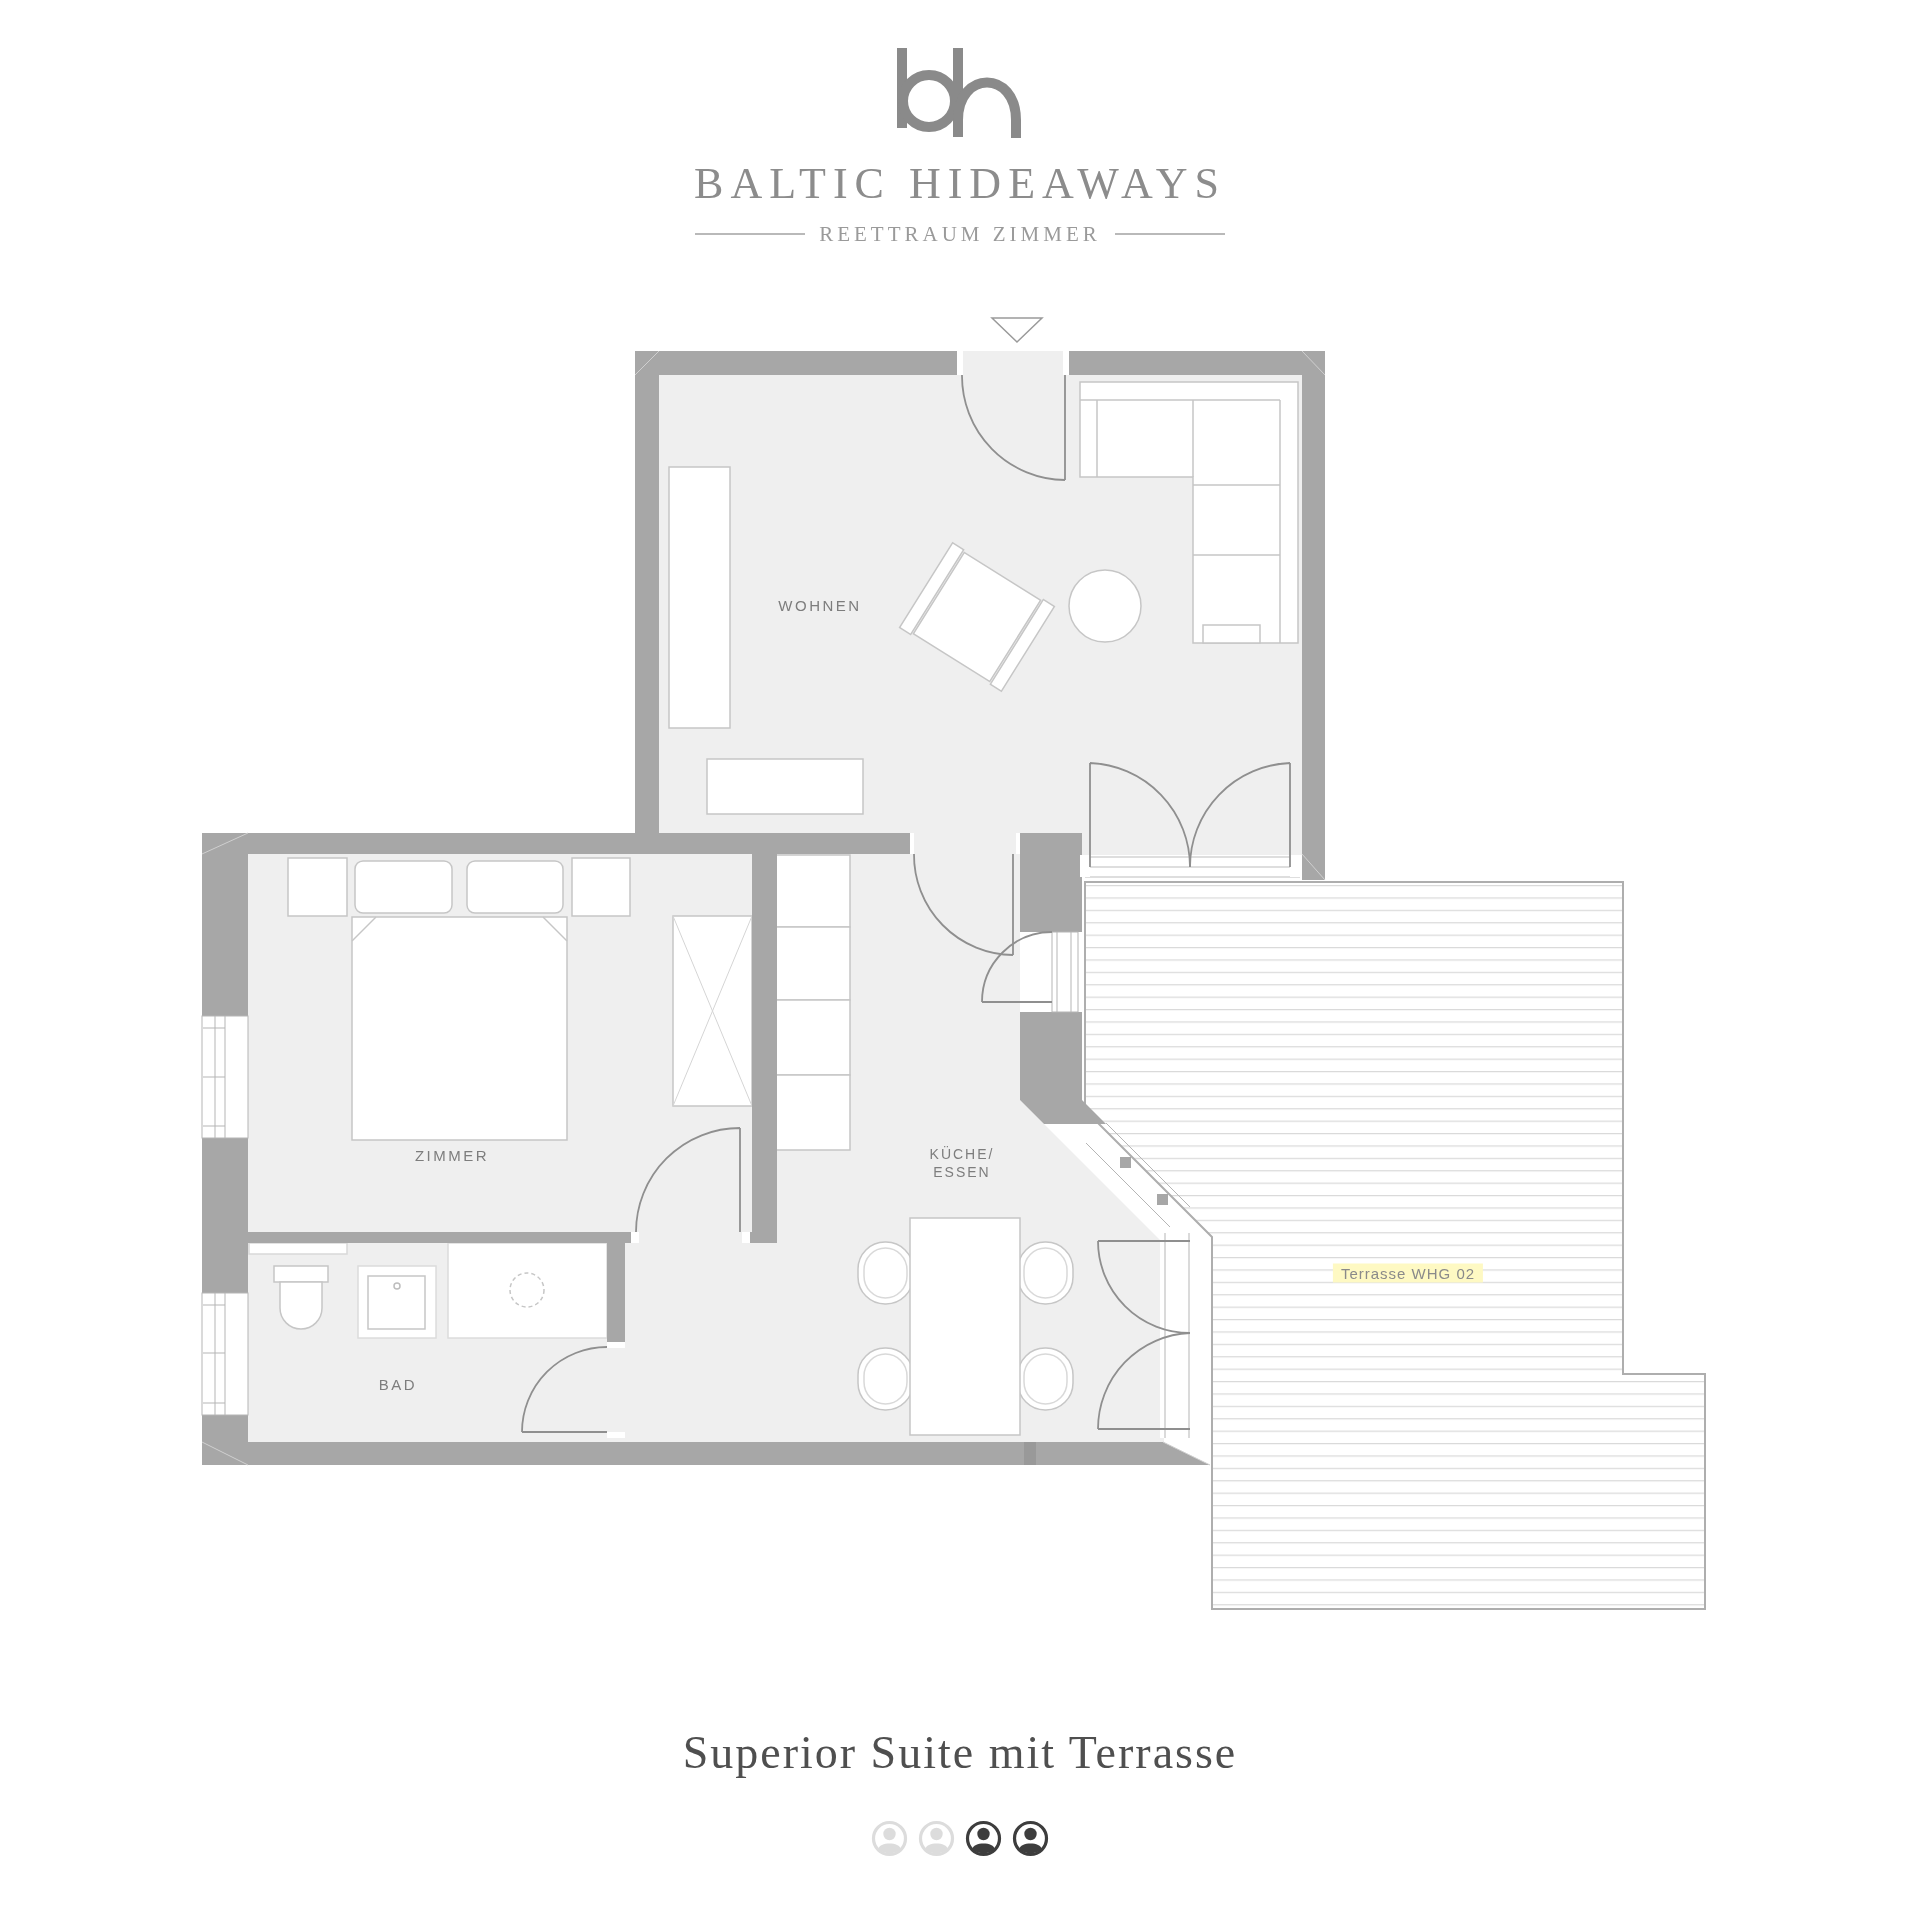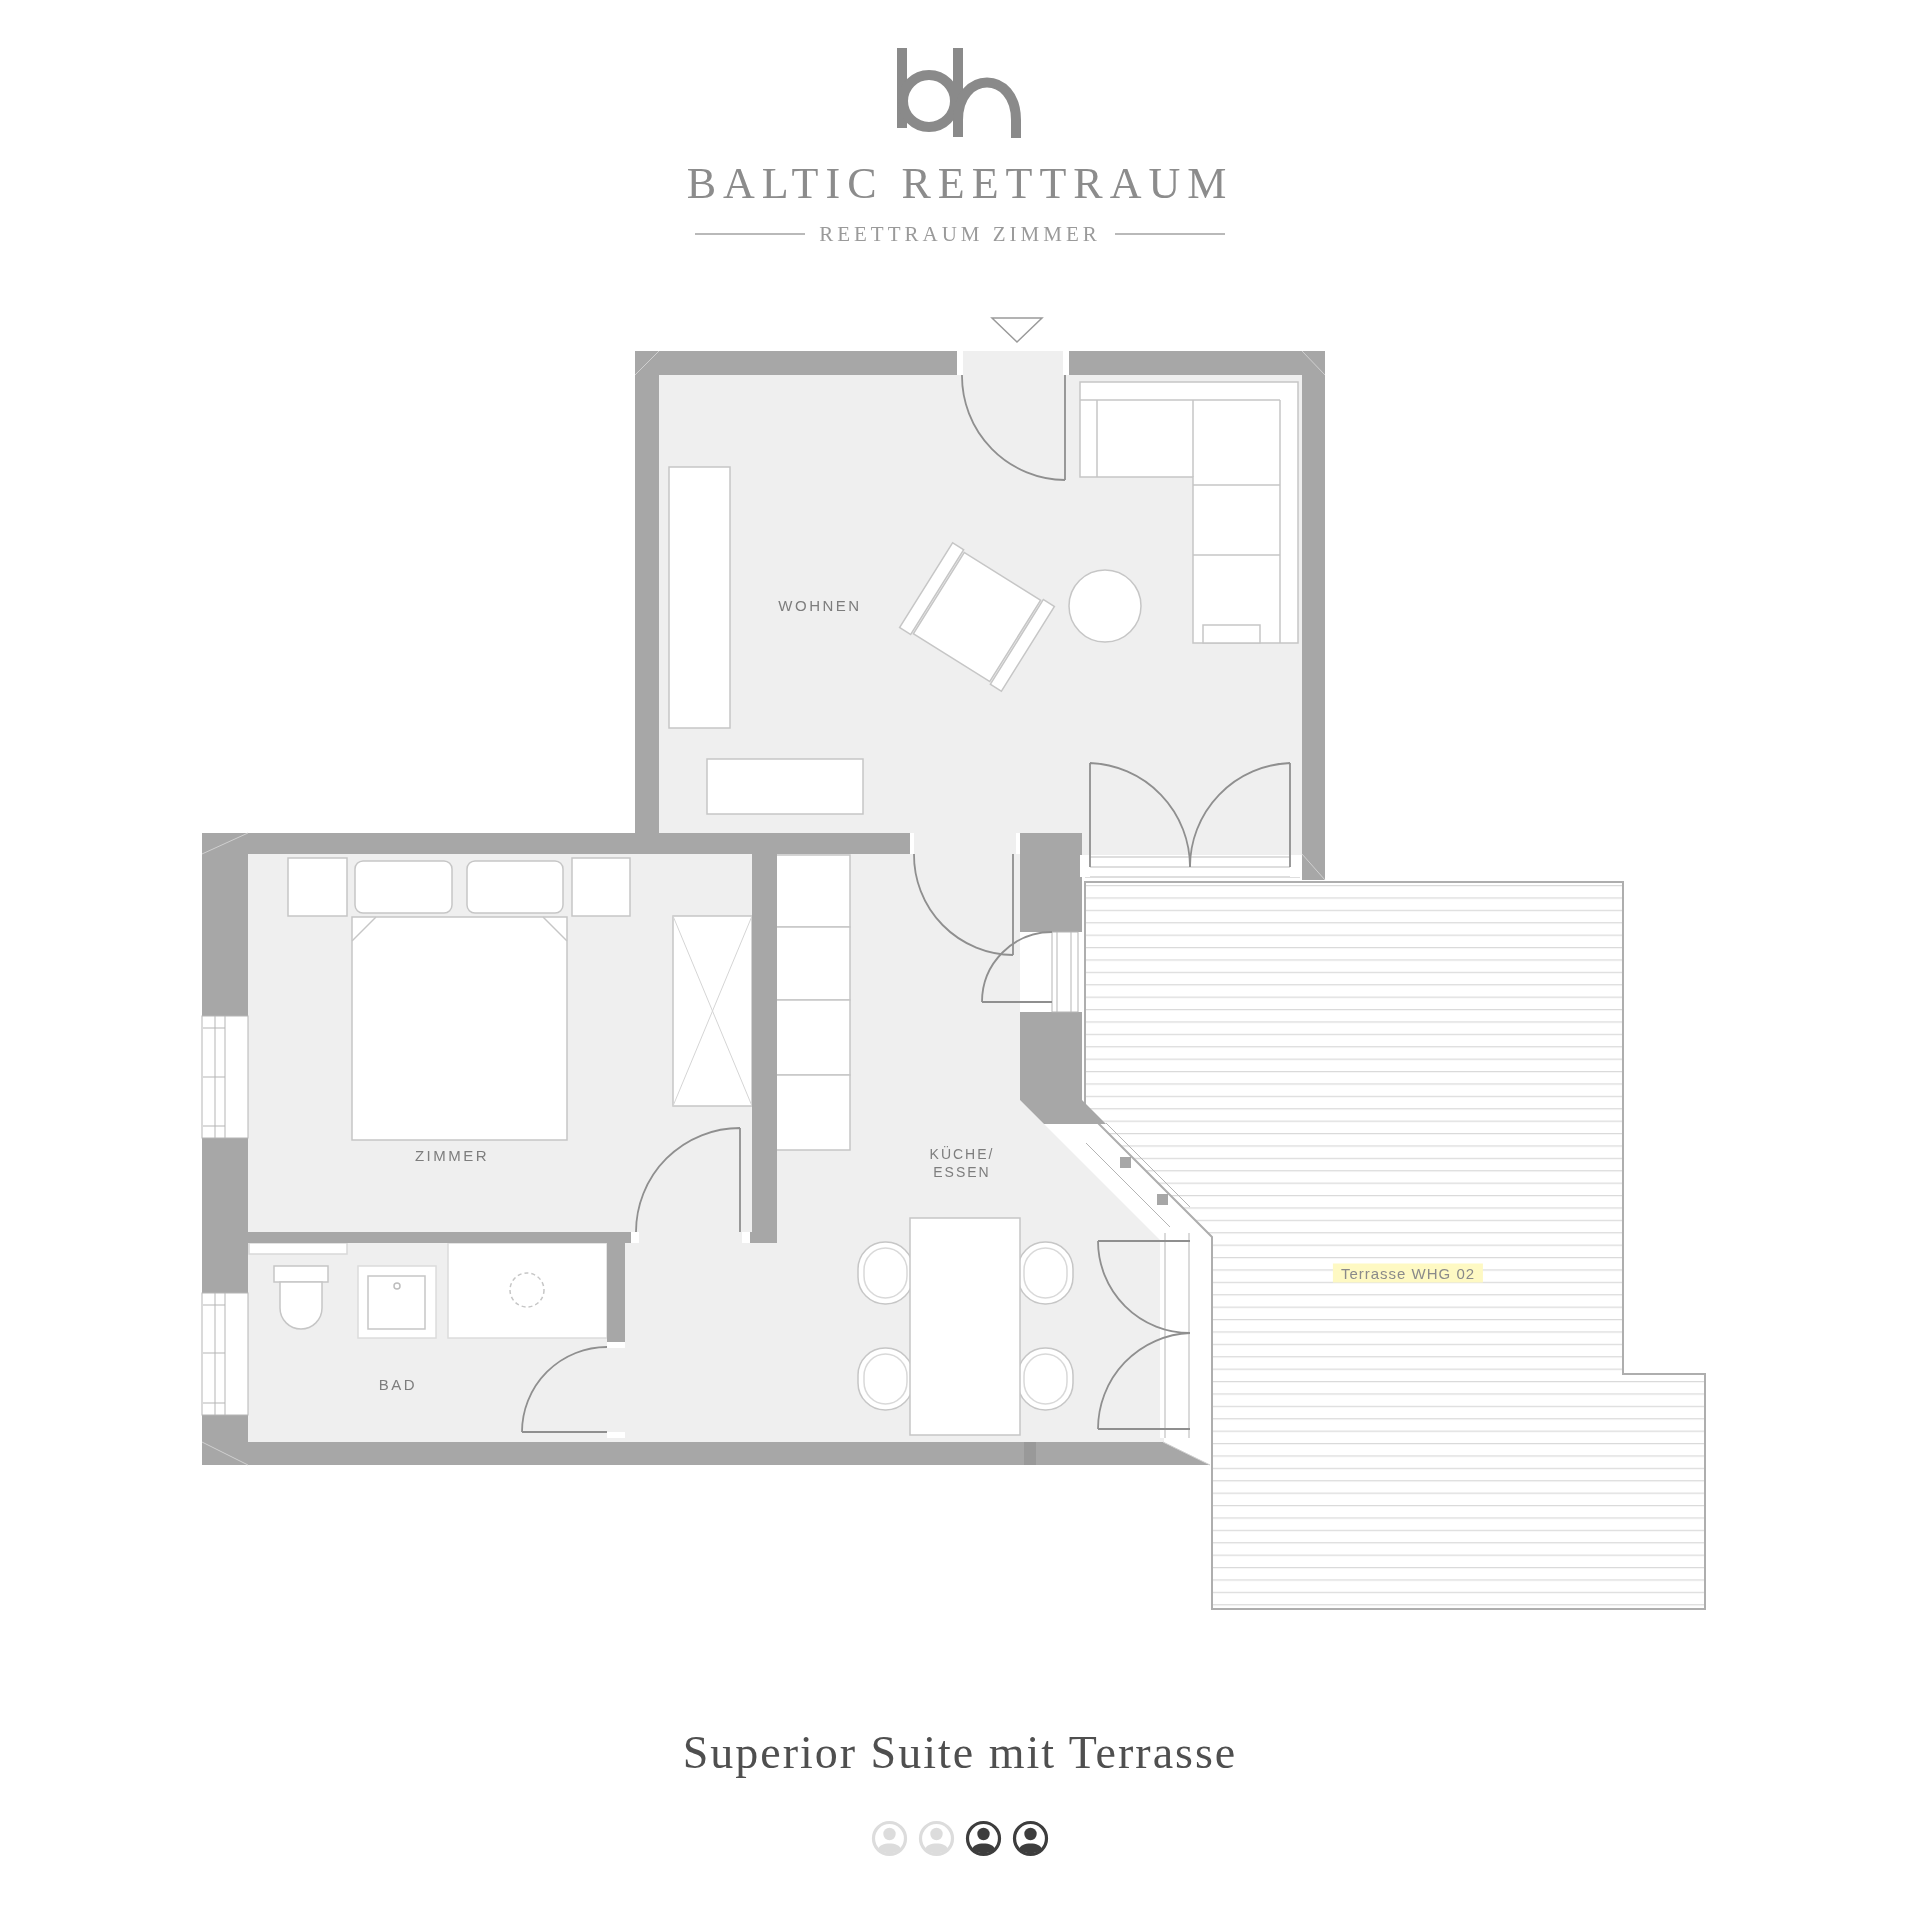--- a/index.html
+++ b/index.html
@@ -225,21 +225,21 @@
 
   <div class="header">
     <svg class="monogram" viewBox="0 0 134 102">
       <g fill="none" stroke="#8a8a8a" stroke-width="10">
         <line x1="9" y1="6" x2="9" y2="86"></line>
         <circle cx="36" cy="59" r="26"></circle>
         <line x1="65" y1="6" x2="65" y2="95"></line>
         <path d="M 65 78 C 65 28, 123 28, 123 78 L 123 96"></path>
       </g>
     </svg>
-    <div class="brand-name">BALTIC REETTRAUM</div>
+    <div class="brand-name">BALTIC HIDEAWAYS</div>
     <div class="brand-tagline-row">
       <span class="tag-line left"></span>
       <span class="brand-tagline">REETTRAUM ZIMMER</span>
       <span class="tag-line"></span>
     </div>
   </div>
 
   <div class="room-label" style="left:813px;top:605px;margin-left:7px;">WOHNEN</div>
   <div class="room-label" style="left:452px;top:1155px;">ZIMMER</div>
   <div class="room-label small" style="left:962px;top:1163px;">

